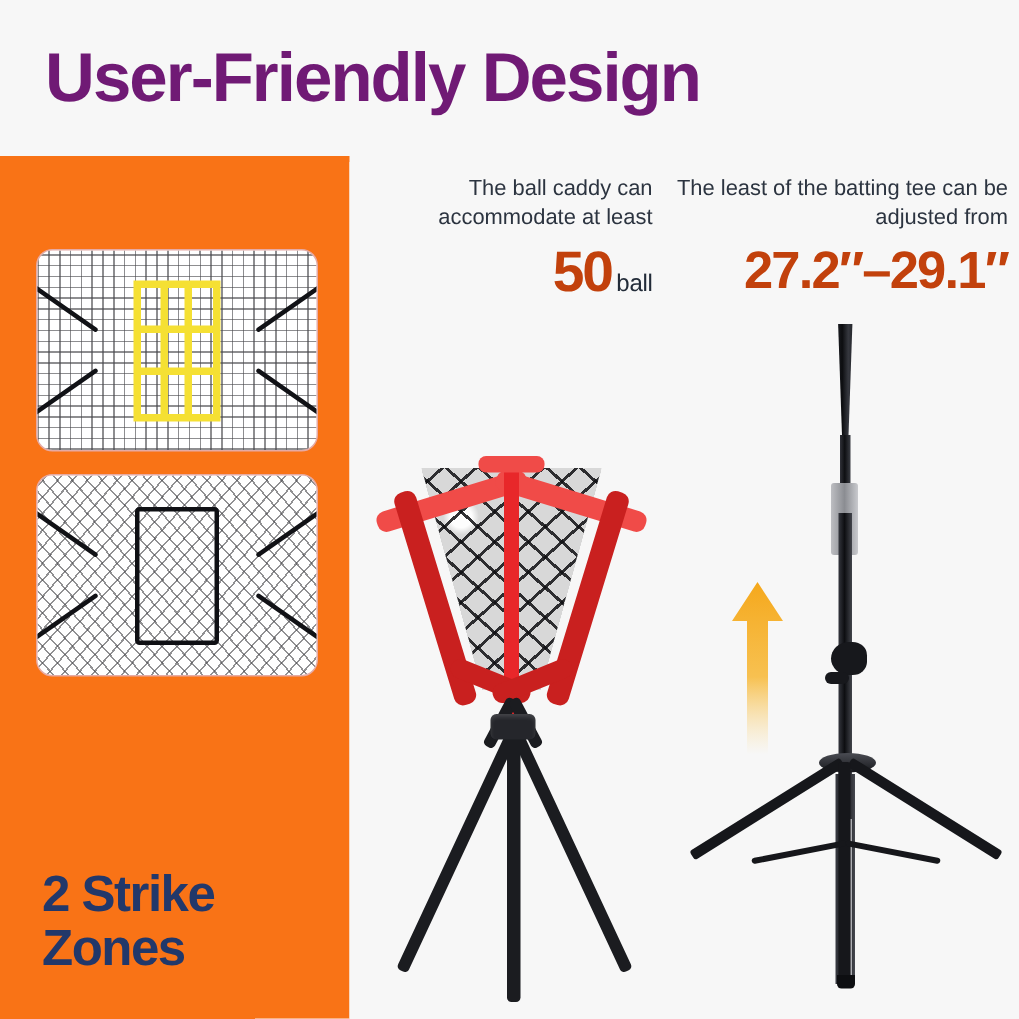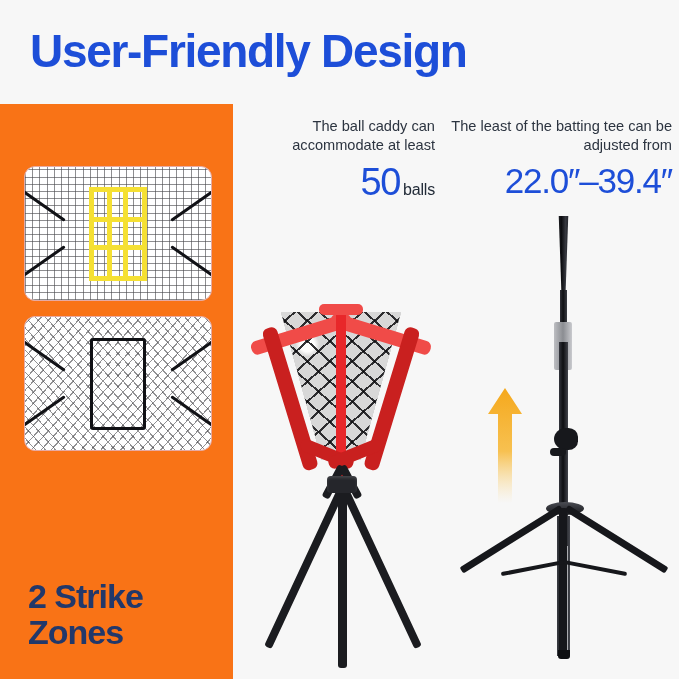--- a/index.html
+++ b/index.html
@@ -13,21 +13,21 @@
   }
 
   
   #header-band{
     position:absolute; left:0; top:0; width:679px; height:108px;
     background:#f7f7f7;
   }
   #page-title{
     position:absolute; left:30px; top:28px;
     font-size:46px; font-weight:bold; letter-spacing:-1.3px;
-    color:#1d4ed8; line-height:1;
+    color:#701a75; line-height:1;
     white-space:nowrap;
   }
 
   
   #left-panel{
     position:absolute; left:0; top:104px; width:233px; height:599px;
     background:#f97316;
   }
 
   .net-card{
@@ -94,21 +94,21 @@
 
   .stat-block{ position:absolute; }
   #stat-caddy{ left:12px; top:9px; width:190px; }
   #stat-tee{   left:203px; top:9px; width:236px; }
 
   .stat-lead{
     font-size:14.6px; color:#2c3440; line-height:1.27;
   }
   .stat-value-row{ margin-top:9px; white-space:nowrap; }
   .stat-big{
-    font-size:38px; font-weight:normal; color:#1d4ed8;
+    font-size:38px; font-weight:bold; color:#c2410c;
     letter-spacing:-1.4px; line-height:1;
   }
   #tee-range{ font-size:35px; letter-spacing:-1.2px; }
   .stat-unit{
     font-size:16px; color:#222b38; font-weight:normal;
     margin-left:3px; letter-spacing:-.2px;
   }
 
   
   #ball-caddy{
@@ -244,28 +244,28 @@
 
   <div id="strike-zones-heading">2 Strike Zones</div>
 
 </div>
 
 <div id="right-area">
 
   <div class="stat-block" id="stat-caddy">
     <div class="stat-lead">The ball caddy can accommodate at least</div>
     <div class="stat-value-row">
-      <span class="stat-big">50</span><span class="stat-unit">balls</span>
+      <span class="stat-big">50</span><span class="stat-unit">ball</span>
     </div>
   </div>
 
   <div class="stat-block" id="stat-tee">
     <div class="stat-lead">The least of the batting tee can be adjusted from</div>
     <div class="stat-value-row">
-      <span class="stat-big" id="tee-range">22.0″–39.4″</span>
+      <span class="stat-big" id="tee-range">27.2″–29.1″</span>
     </div>
   </div>
 
   <div id="ball-caddy">
 
     <div id="caddy-net-body">
       <div id="caddy-balls"></div>
       <div id="caddy-mesh-overlay"></div>
     </div>
 

